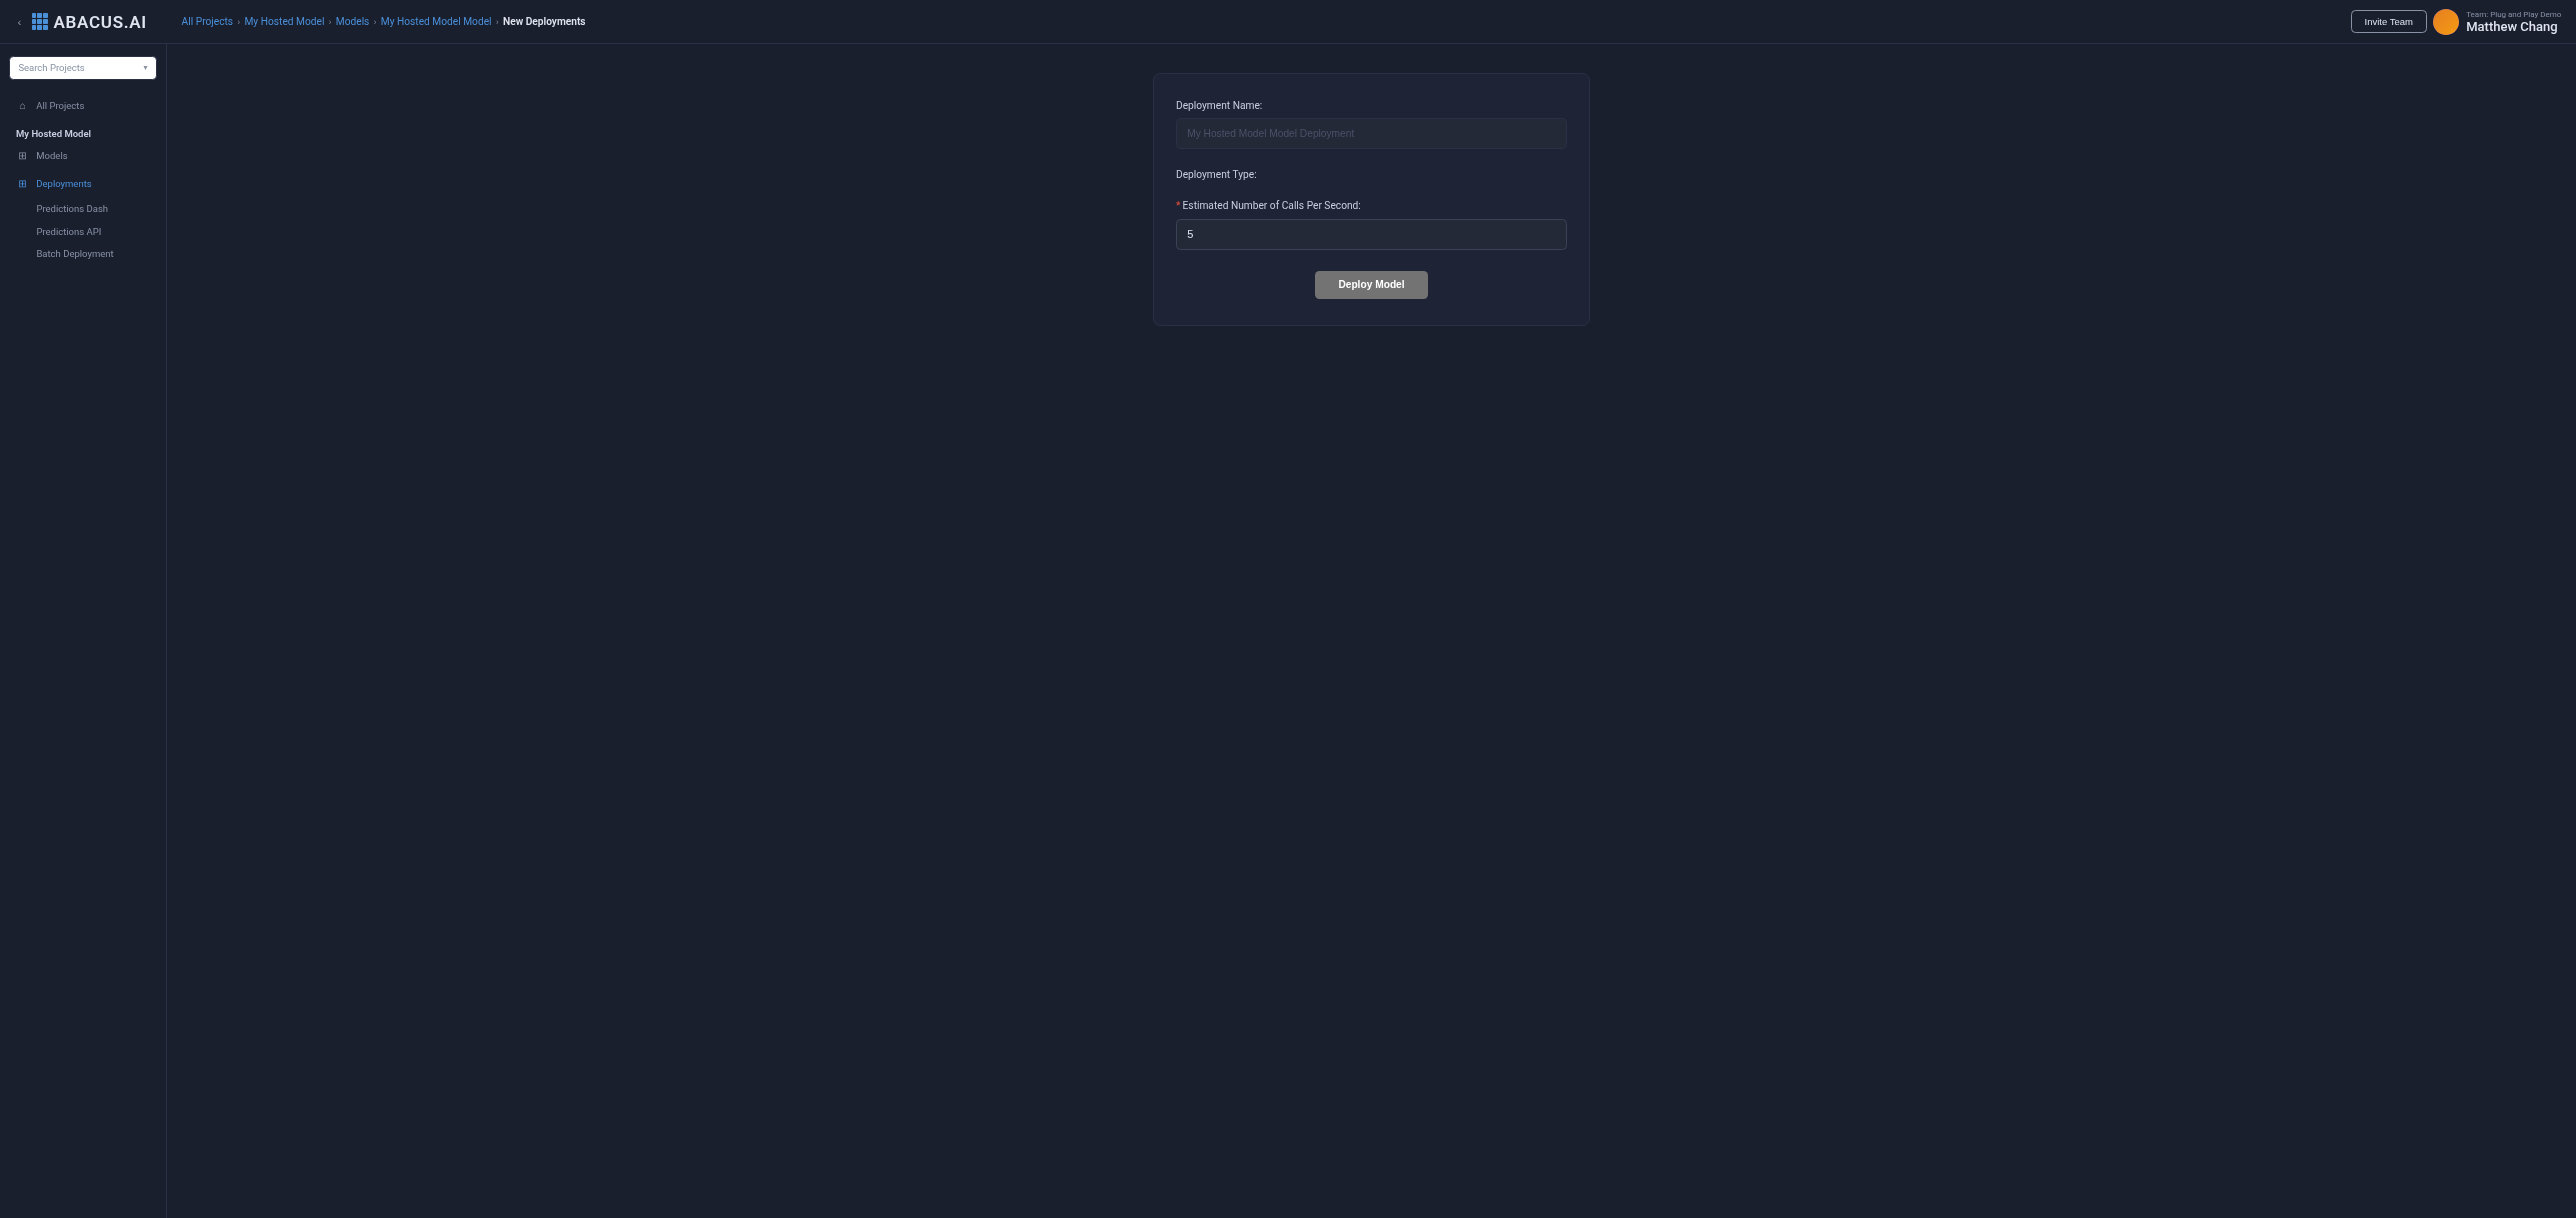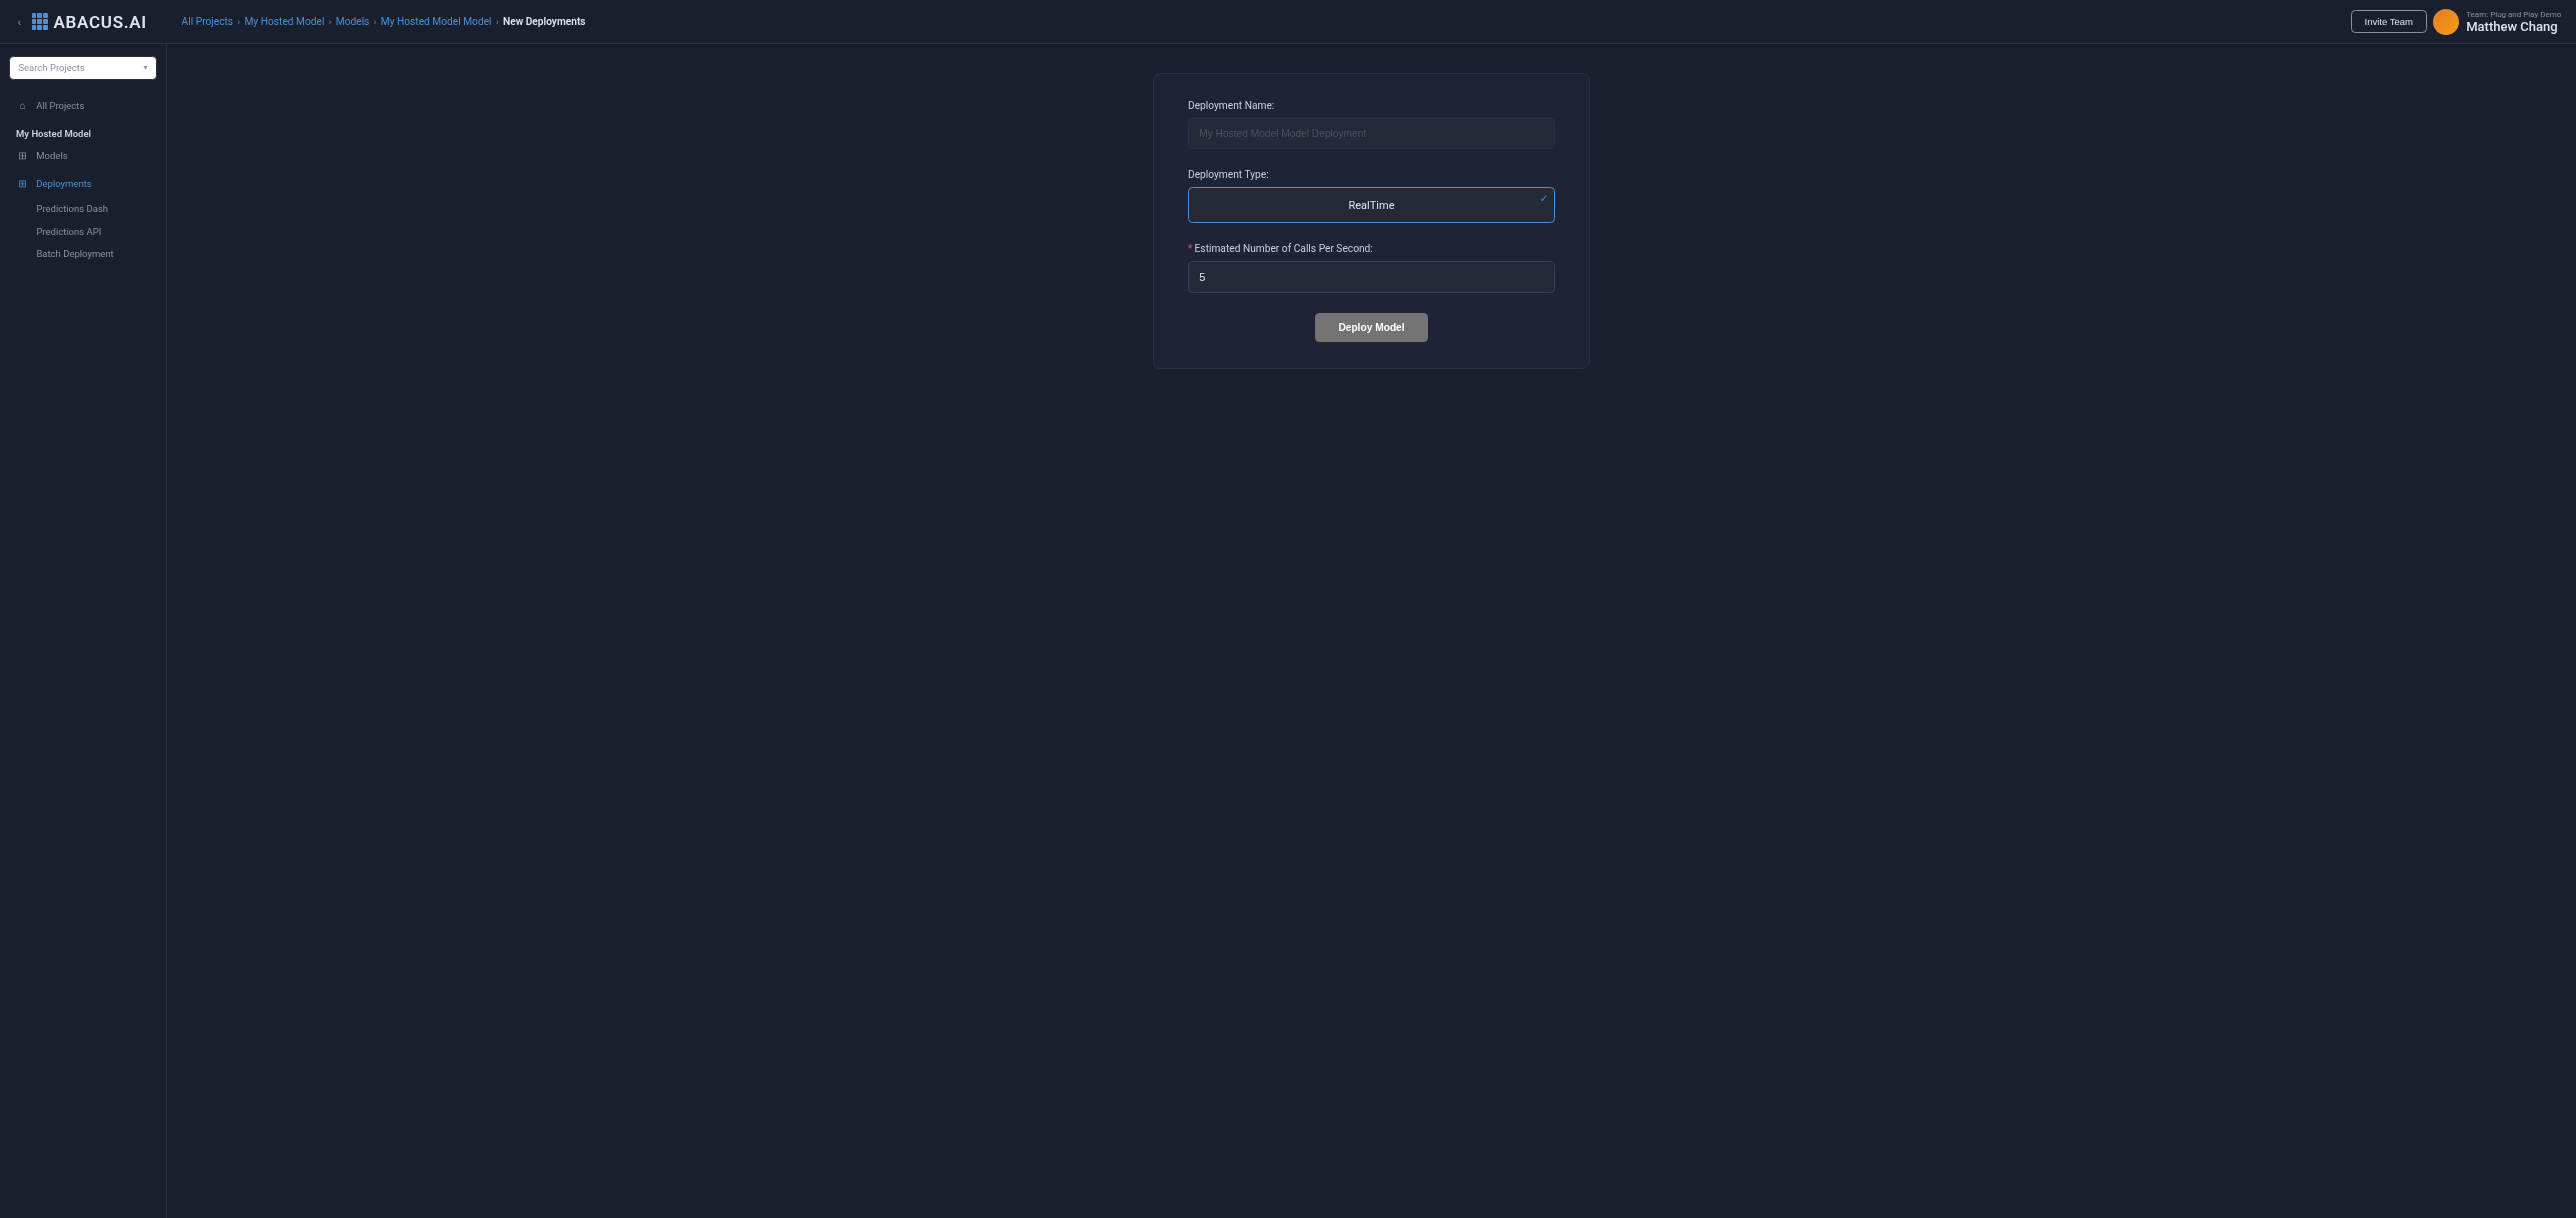--- a/index.html
+++ b/index.html
@@ -248,21 +248,21 @@
       overflow-y: auto;
       display: flex;
       justify-content: center;
     }
 
     
     .form-card {
       background-color: #1e2436;
       border: 0.7px solid #2a3045;
       border-radius: 7.3px;
-      padding: 26px 34px;
+      padding: 26px 22px;
       width: 437px;
       max-width: 100%;
       align-self: flex-start;
     }
 
     .form-group {
       margin-bottom: 20.4px;
     }
 
     .form-label {
@@ -425,24 +425,20 @@
   <main class="content">
     <div class="form-card">
 
       <div class="form-group">
         <label class="form-label">Deployment Name:</label>
         <input class="form-input" type="text" placeholder="My Hosted Model Model Deployment" style="">
       </div>
 
       <div class="form-group">
         <label class="form-label">Deployment Type:</label>
-        <div class="type-option">
-          <span>RealTime</span>
-          <span class="type-option-check">✓</span>
-        </div>
       </div>
 
       <div class="form-group">
         <label class="form-label">
           <span class="required-star">*</span><span>Estimated Number of Calls Per Second:</span>
         </label>
         <input class="calls-input" type="text" value="5" style="">
       </div>
 
       <div class="form-footer">

